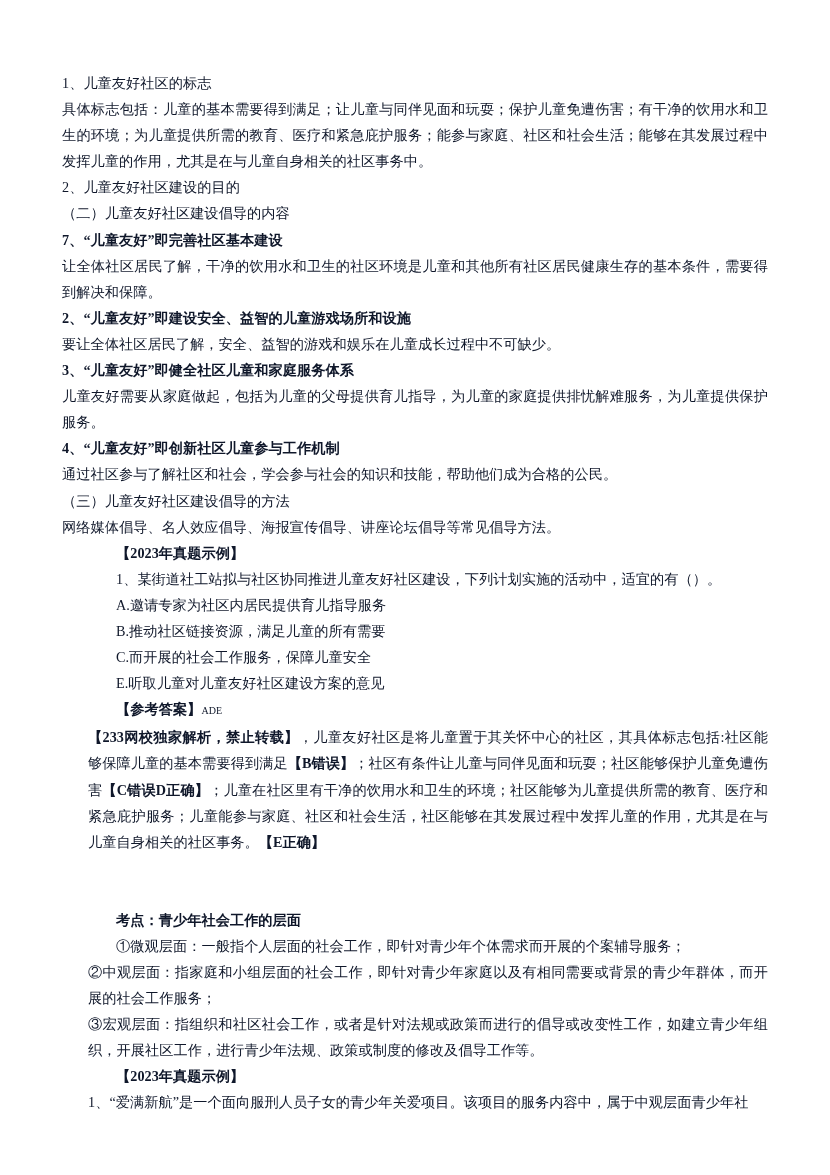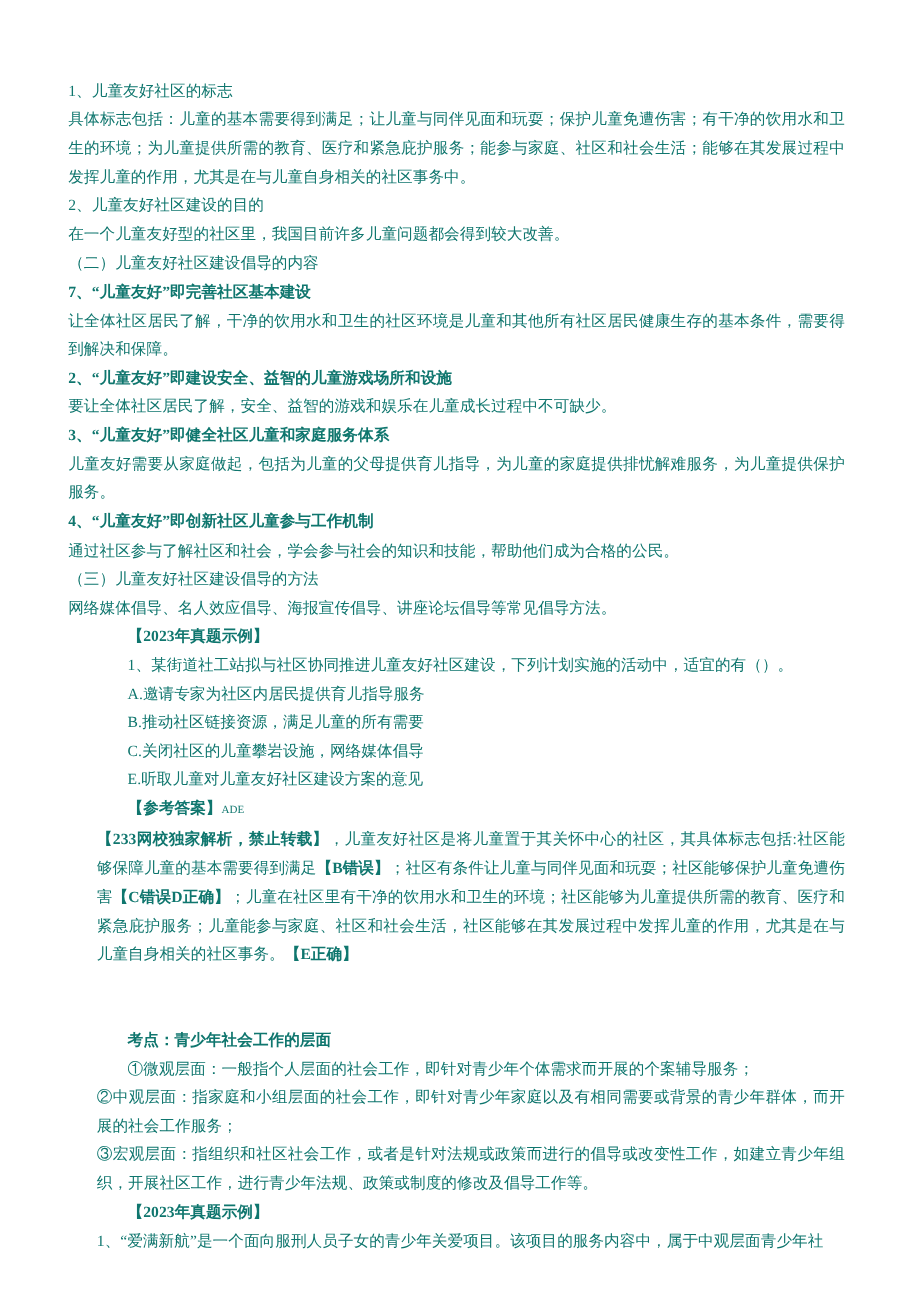--- a/index.html
+++ b/index.html
@@ -21,21 +21,21 @@
     top: 70px;
     width: 706px;
   }
   p {
     margin: 0;
     font-size: 14.2px;
     line-height: 26.1px;
     text-align: justify;
     text-justify: inter-ideograph;
     letter-spacing: 0.05px;
-    color: #0f766e;
+    color: #0f172a;
     font-family: Liberation Serif, serif;
   }
   
   .flush { text-indent: 0; }
   
   .block-indent { padding-left: 28px; margin-left: 26px; }
   .block-indent p { text-indent: 0; }
   
   .hang { margin-left: -28px; text-indent: 28px; }
   .b { font-weight: bold; }
@@ -44,21 +44,20 @@
   .lat { font-size: 10px; }
 </style>
 </head>
 <body>
 
 <div class="page">
 
   <p class="flush">1、儿童友好社区的标志</p>
   <p class="flush">具体标志包括：儿童的基本需要得到满足；让儿童与同伴见面和玩耍；保护儿童免遭伤害；有干净的饮用水和卫生的环境；为儿童提供所需的教育、医疗和紧急庇护服务；能参与家庭、社区和社会生活；能够在其发展过程中发挥儿童的作用，尤其是在与儿童自身相关的社区事务中。</p>
   <p class="flush">2、儿童友好社区建设的目的</p>
-  <p class="flush">在一个儿童友好型的社区里，我国目前许多儿童问题都会得到较大改善。</p>
   <p class="flush">（二）儿童友好社区建设倡导的内容</p>
 
   <p class="flush b">7、“儿童友好”即完善社区基本建设</p>
   <p class="flush">让全体社区居民了解，干净的饮用水和卫生的社区环境是儿童和其他所有社区居民健康生存的基本条件，需要得到解决和保障。</p>
 
   <p class="flush b">2、“儿童友好”即建设安全、益智的儿童游戏场所和设施</p>
   <p class="flush">要让全体社区居民了解，安全、益智的游戏和娱乐在儿童成长过程中不可缺少。</p>
 
   <p class="flush b">3、“儿童友好”即健全社区儿童和家庭服务体系</p>
   <p class="flush">儿童友好需要从家庭做起，包括为儿童的父母提供育儿指导，为儿童的家庭提供排忧解难服务，为儿童提供保护服务。</p>
@@ -67,21 +66,21 @@
   <p class="flush">通过社区参与了解社区和社会，学会参与社会的知识和技能，帮助他们成为合格的公民。</p>
 
   <p class="flush">（三）儿童友好社区建设倡导的方法</p>
   <p class="flush">网络媒体倡导、名人效应倡导、海报宣传倡导、讲座论坛倡导等常见倡导方法。</p>
 
   <div class="block-indent">
     <p class="b">【2023年真题示例】</p>
     <p>1、某街道社工站拟与社区协同推进儿童友好社区建设，下列计划实施的活动中，适宜的有（）。</p>
     <p>A.邀请专家为社区内居民提供育儿指导服务</p>
     <p>B.推动社区链接资源，满足儿童的所有需要</p>
-    <p>C.关闭社区的儿童攀岩设施，网络媒体倡导</p>
+    <p>C.而开展的社会工作服务，保障儿童安全</p>
     <p>E.听取儿童对儿童友好社区建设方案的意见</p>
     <p><span class="b">【参考答案】</span><span class="lat">ADE</span></p>
     <p class="hang"><span class="b">【233网校独家解析，禁止转载】</span><span>，儿童友好社区是将儿童置于其关怀中心的社区，其具体标志包括:社区能够保障儿童的基本需要得到满足</span><span class="b">【B错误】</span><span>；社区有条件让儿童与同伴见面和玩耍；社区能够保护儿童免遭伤害</span><span class="b">【C错误D正确】</span><span>；儿童在社区里有干净的饮用水和卫生的环境；社区能够为儿童提供所需的教育、医疗和紧急庇护服务；儿童能参与家庭、社区和社会生活，社区能够在其发展过程中发挥儿童的作用，尤其是在与儿童自身相关的社区事务。</span><span class="b">【E正确】</span></p>
   </div>
 
   <div class="gap"></div>
 
   <div class="block-indent">
     <p class="b">考点：青少年社会工作的层面</p>
     <p>①微观层面：一般指个人层面的社会工作，即针对青少年个体需求而开展的个案辅导服务；</p>

